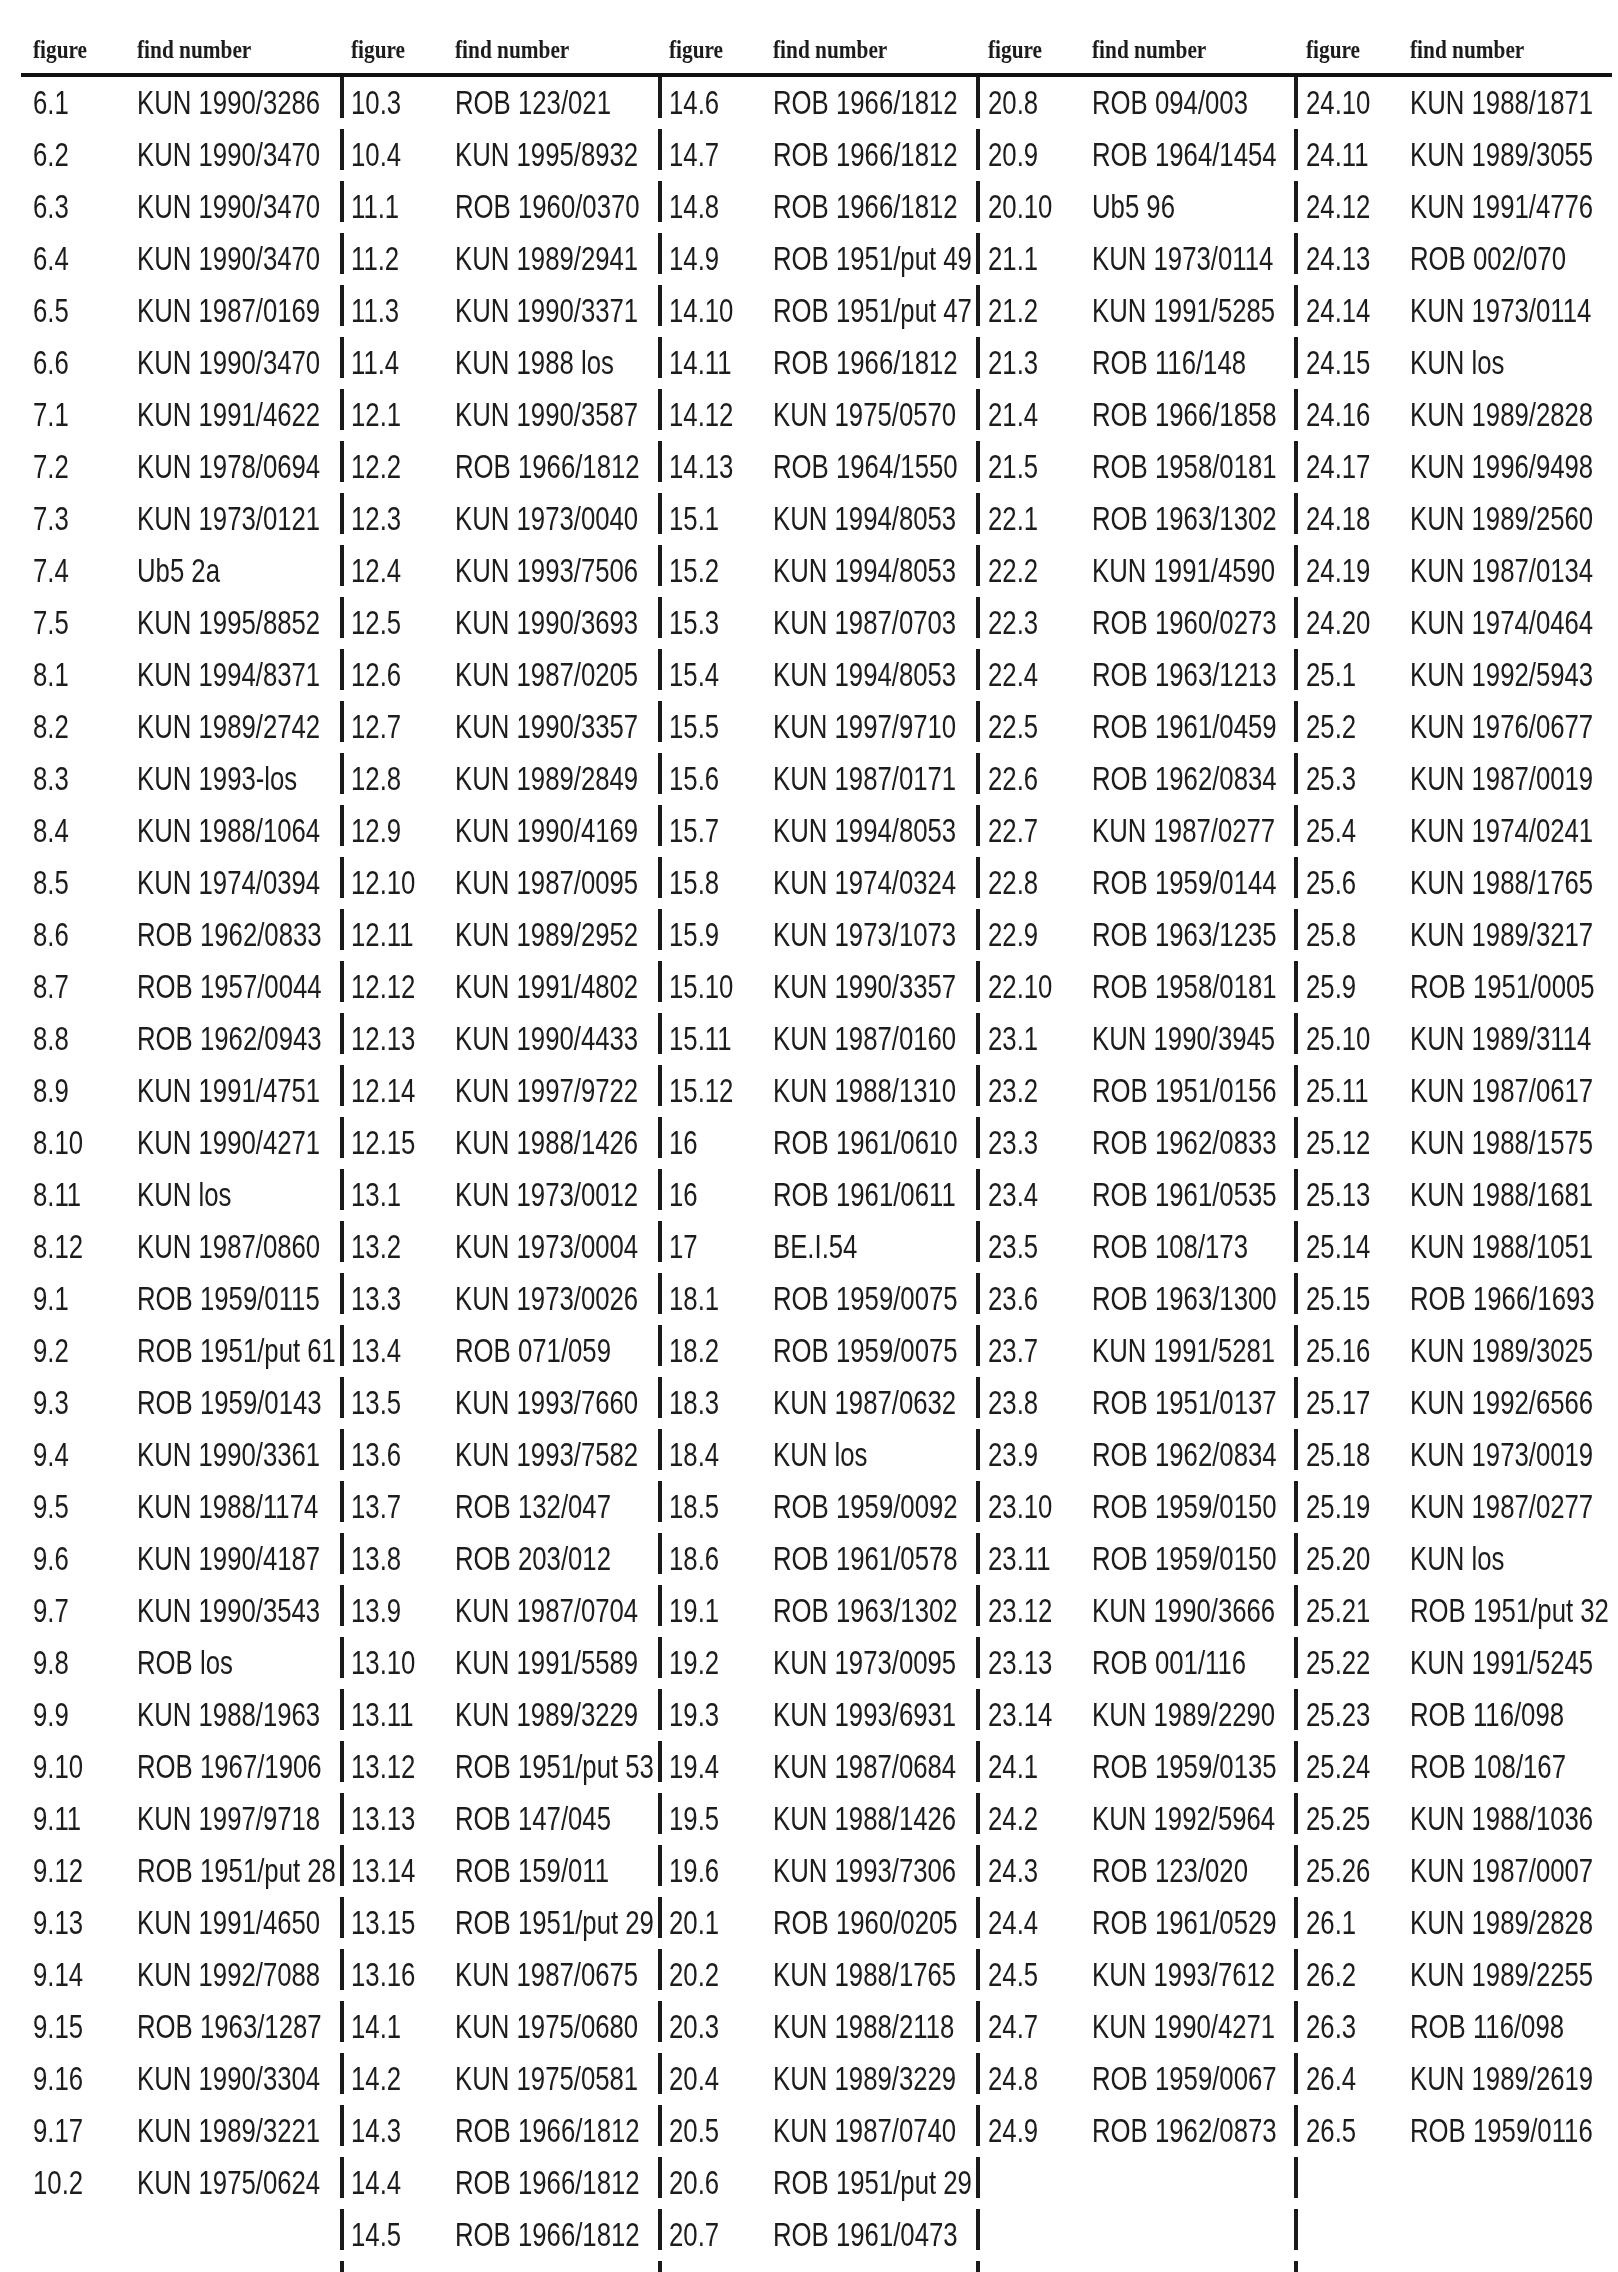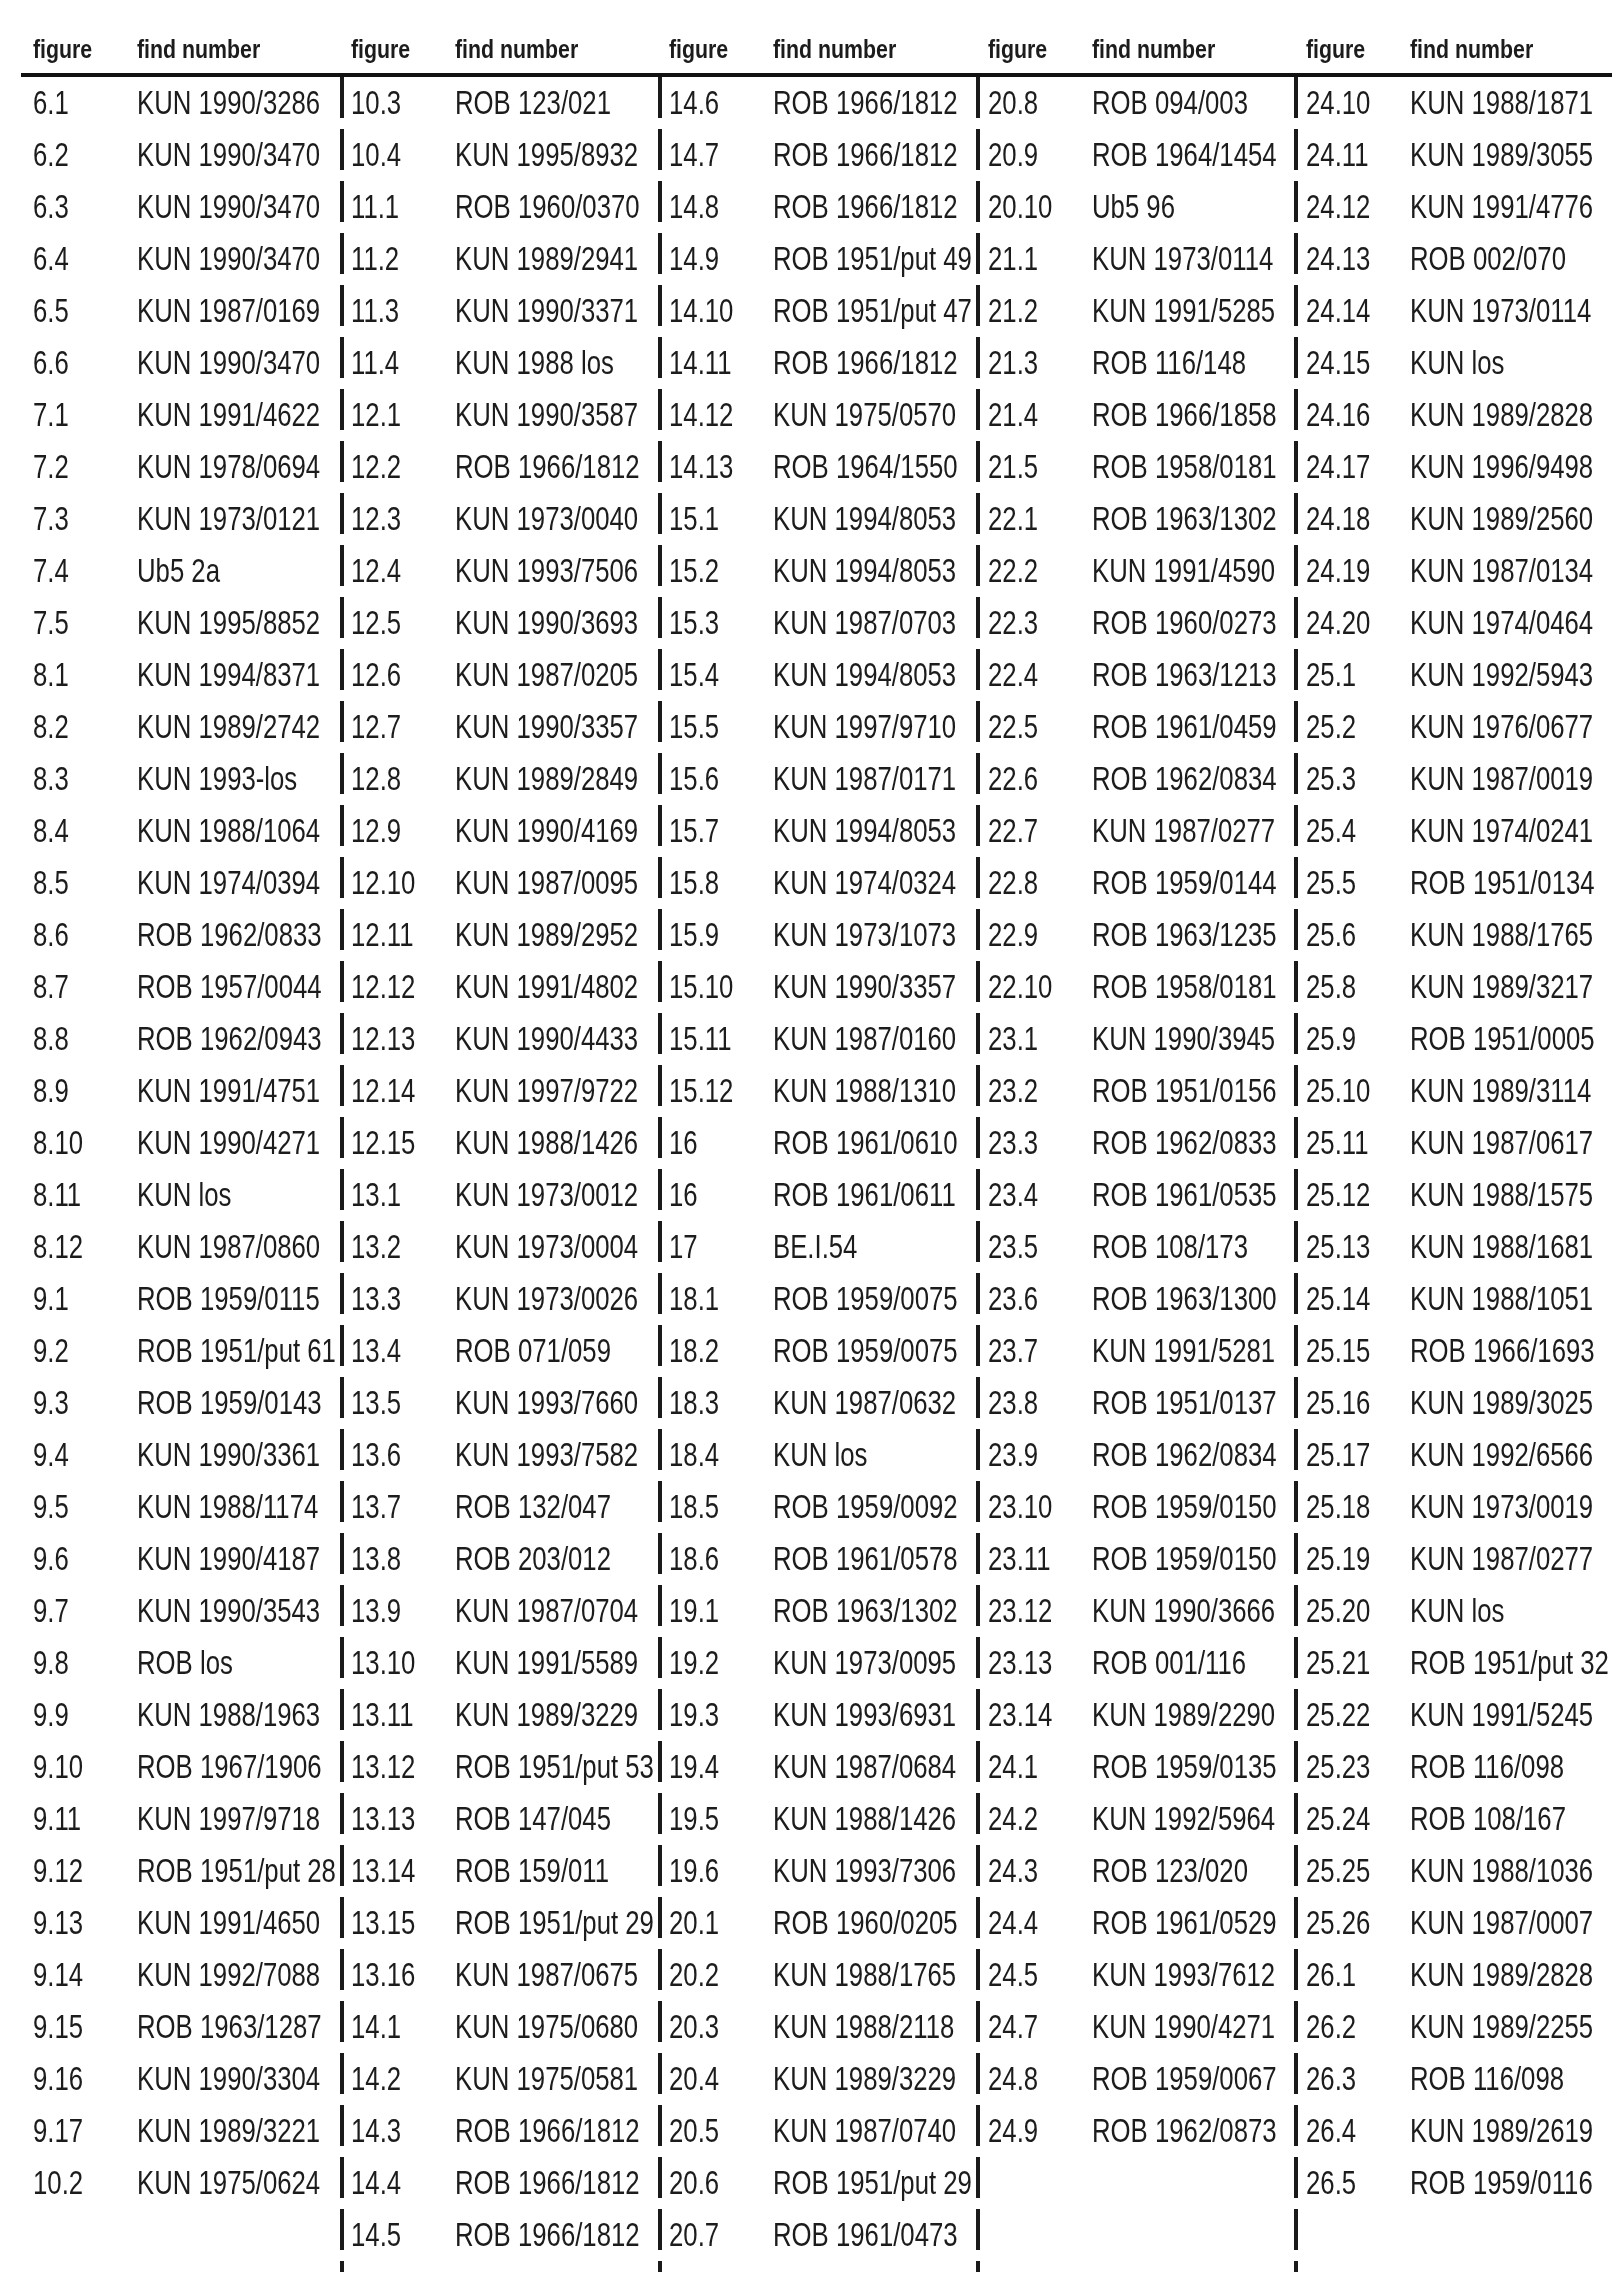--- a/index.html
+++ b/index.html
@@ -58,20 +58,21 @@
       #1a1a1a 0px, #1a1a1a 41px,
       transparent 41px, transparent 52px
     );
   }
   .group-header {
     height: 52px;
     display: flex;
     align-items: flex-end;
     padding-bottom: 11.7px;
     box-sizing: border-box;
+    font-family: Liberation Serif, serif;
   }
   .h {
     display: inline-block;
     font-weight: bold;
     font-size: 26px;
     transform: scaleX(0.82);
     transform-origin: 0 50%;
     white-space: nowrap;
   }
   .figure-h { width: 104px; flex: 0 0 104px; }
@@ -1032,24 +1033,20 @@
   <div class="row">
     <span class="cell figure-cell">25.3</span>
     <span class="cell find-cell">KUN 1987/0019</span>
   </div>
 
   <div class="row">
     <span class="cell figure-cell">25.4</span>
     <span class="cell find-cell">KUN 1974/0241</span>
   </div>
 
-  <div class="row">
-    <span class="cell figure-cell">25.5</span>
-    <span class="cell find-cell">ROB 1951/0134</span>
-  </div>
 
   <div class="row">
     <span class="cell figure-cell">25.6</span>
     <span class="cell find-cell">KUN 1988/1765</span>
   </div>
 
 
   <div class="row">
     <span class="cell figure-cell">25.8</span>
     <span class="cell find-cell">KUN 1989/3217</span>

